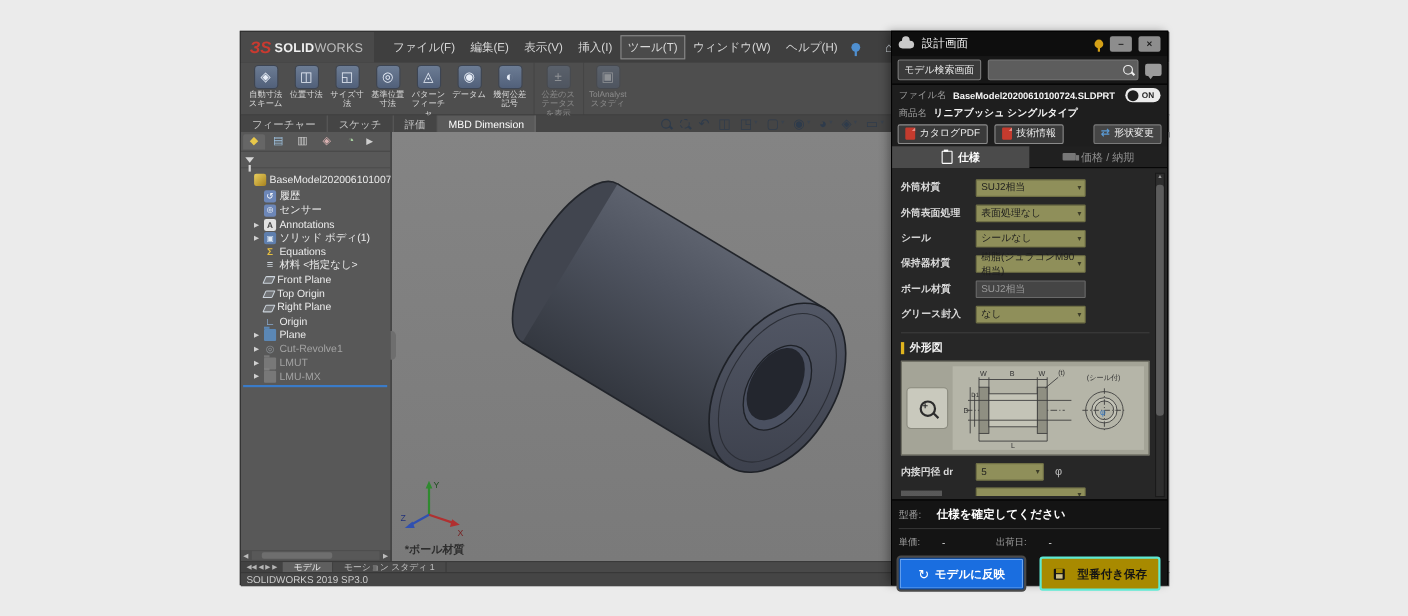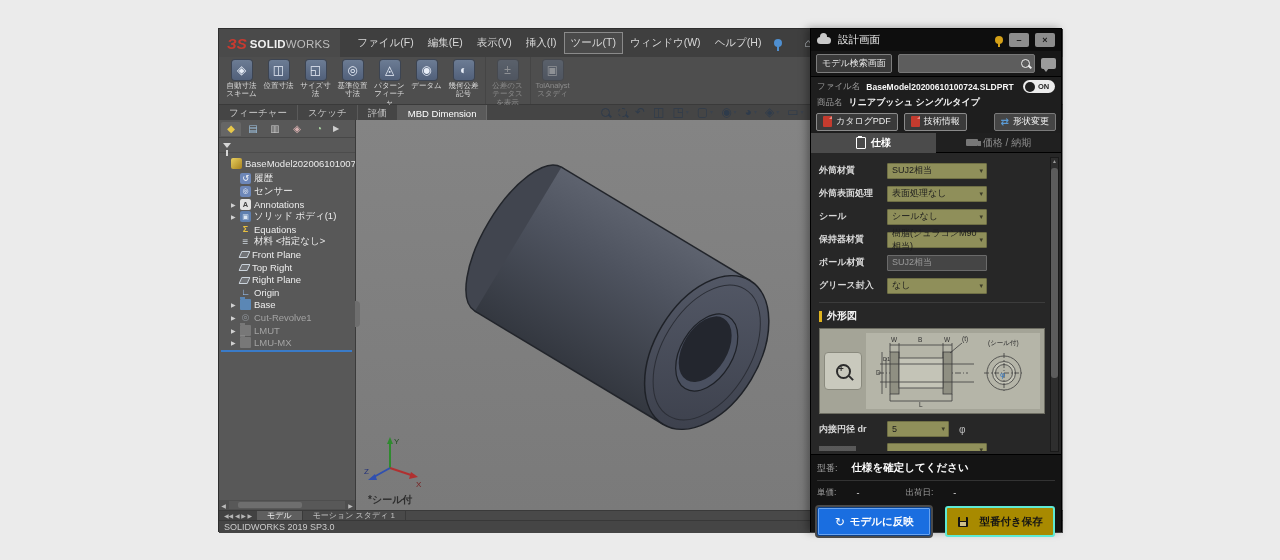--- a/index.html
+++ b/index.html
@@ -387,21 +387,21 @@
         <line x1="26" y1="36" x2="26" y2="10" stroke="#2f8a2f" stroke-width="2"></line>
         <polygon points="26,5 23,12 29,12" fill="#2f8a2f"></polygon>
         <line x1="26" y1="36" x2="50" y2="44" stroke="#b03030" stroke-width="2"></line>
         <polygon points="54,45 47,40 45,47" fill="#b03030"></polygon>
         <line x1="26" y1="36" x2="8" y2="46" stroke="#3050b0" stroke-width="2"></line>
         <polygon points="4,48 11,42 13,48" fill="#3050b0"></polygon>
         <text x="30" y="12" font-size="8" fill="#1f4d1f">Y</text>
         <text x="52" y="55" font-size="8" fill="#772020">X</text>
         <text x="0" y="42" font-size="8" fill="#20307a">Z</text>
       </svg>
-      <span class="viewlabel">*シール付</span>
+      <span class="viewlabel">*ボール材質</span>
     </div>
 
     <div class="tree">
       <div class="treetabs">
         <span class="ttab">◆</span>
         <span class="ttab">▤</span>
         <span class="ttab">▥</span>
         <span class="ttab">◈</span>
         <span class="ttab">◔</span>
         <span class="ttab more">▶</span>
@@ -454,39 +454,39 @@
 
           <div class="trow child" data-icon="plane">
             <span class="arr">▶</span>
             <span class="ti"></span>
             <span class="tl">Front Plane</span>
           </div>
 
           <div class="trow child" data-icon="plane">
             <span class="arr">▶</span>
             <span class="ti"></span>
-            <span class="tl">Top Right</span>
+            <span class="tl">Top Origin</span>
           </div>
 
           <div class="trow child" data-icon="plane">
             <span class="arr">▶</span>
             <span class="ti"></span>
             <span class="tl">Right Plane</span>
           </div>
 
           <div class="trow child" data-icon="origin">
             <span class="arr">▶</span>
             <span class="ti"></span>
             <span class="tl">Origin</span>
           </div>
 
           <div class="trow child haspar" data-icon="folder">
             <span class="arr">▶</span>
             <span class="ti"></span>
-            <span class="tl">Base</span>
+            <span class="tl">Plane</span>
           </div>
 
           <div class="trow child suppressed haspar" data-icon="revolve">
             <span class="arr">▶</span>
             <span class="ti"></span>
             <span class="tl">Cut-Revolve1</span>
           </div>
 
           <div class="trow child suppressed haspar" data-icon="folder-gray">
             <span class="arr">▶</span>

